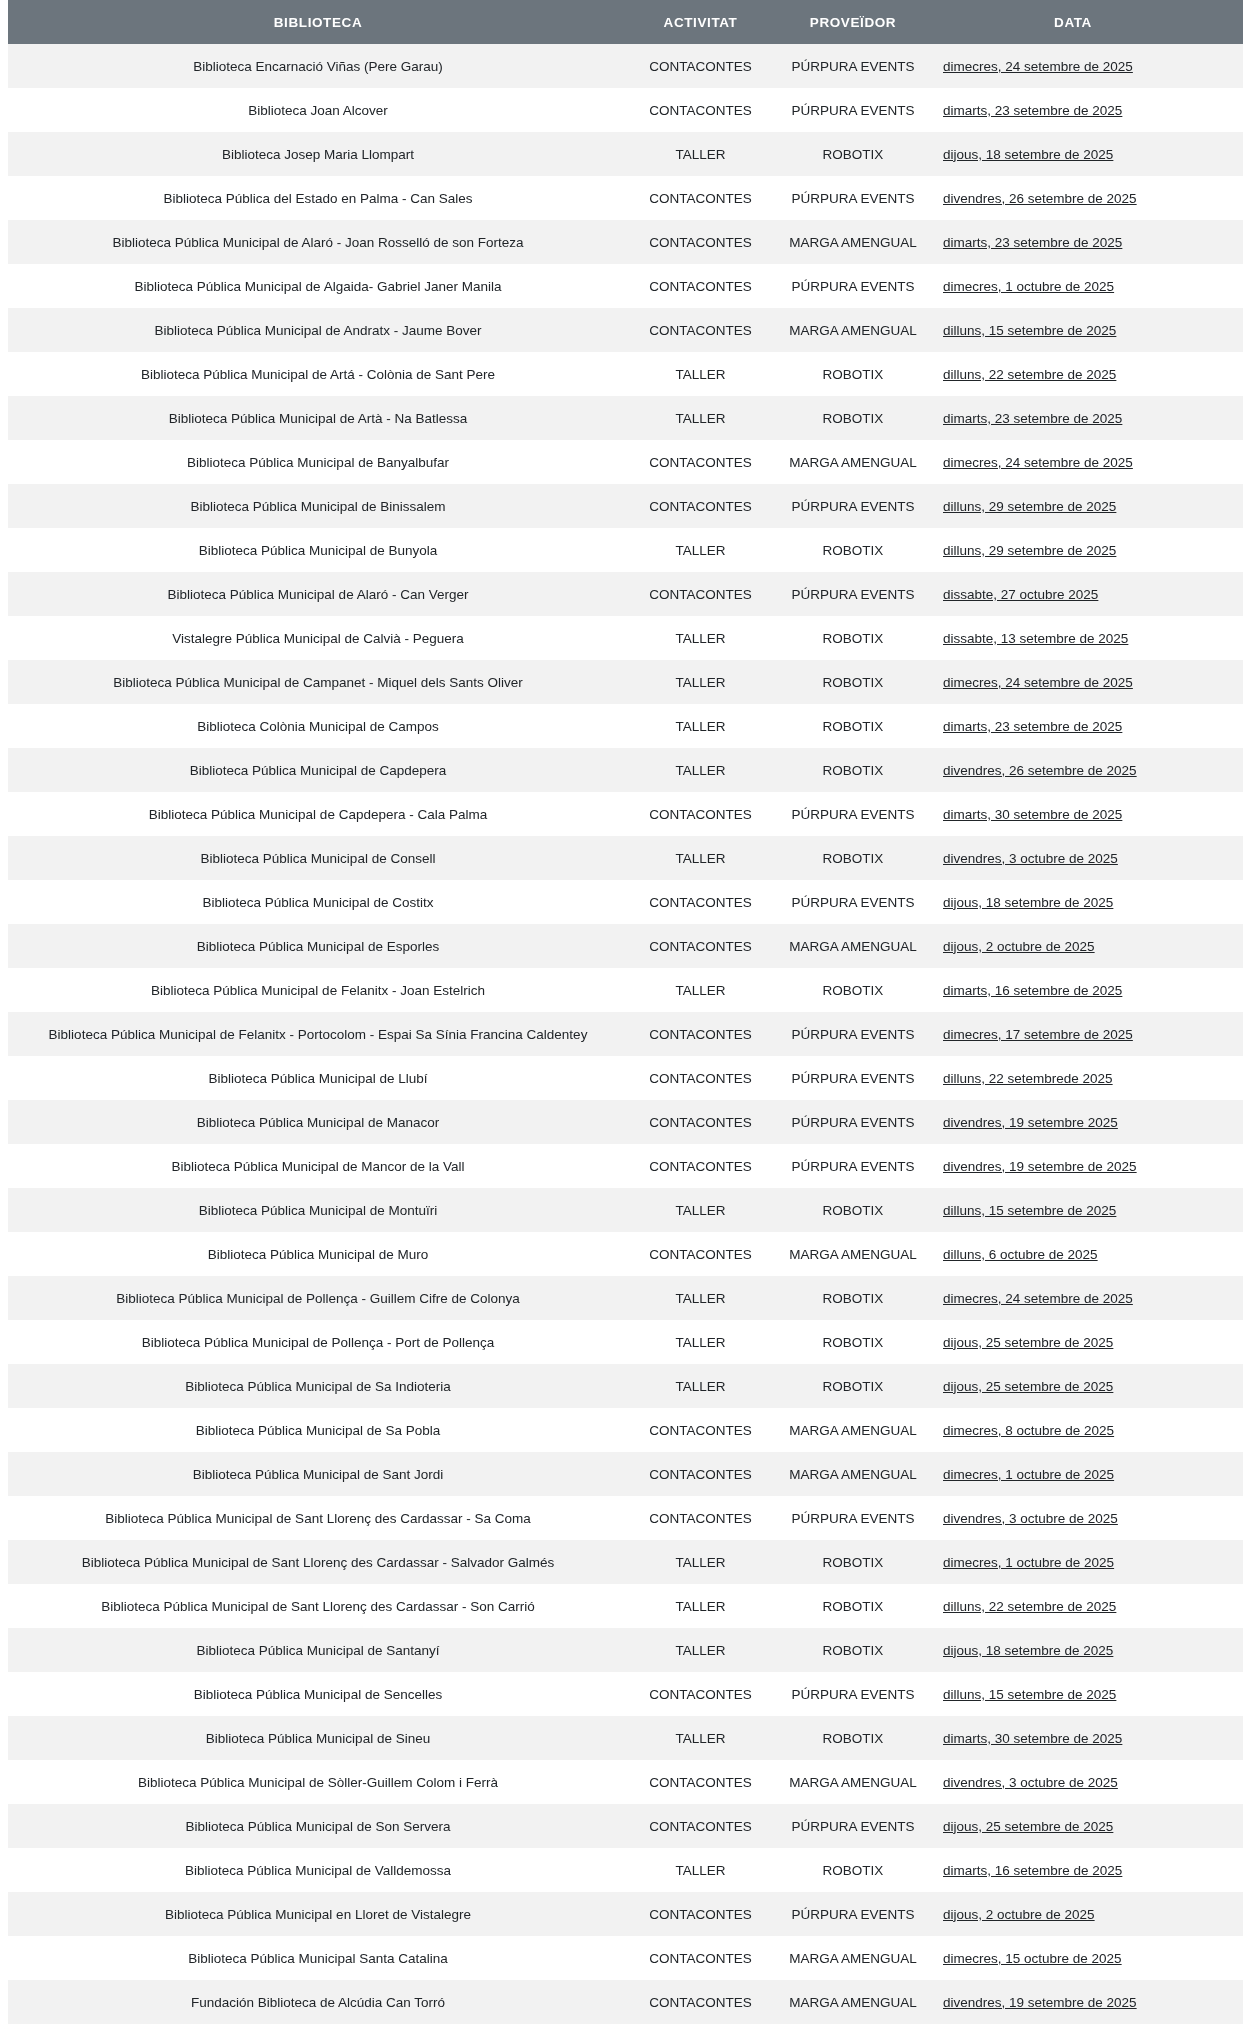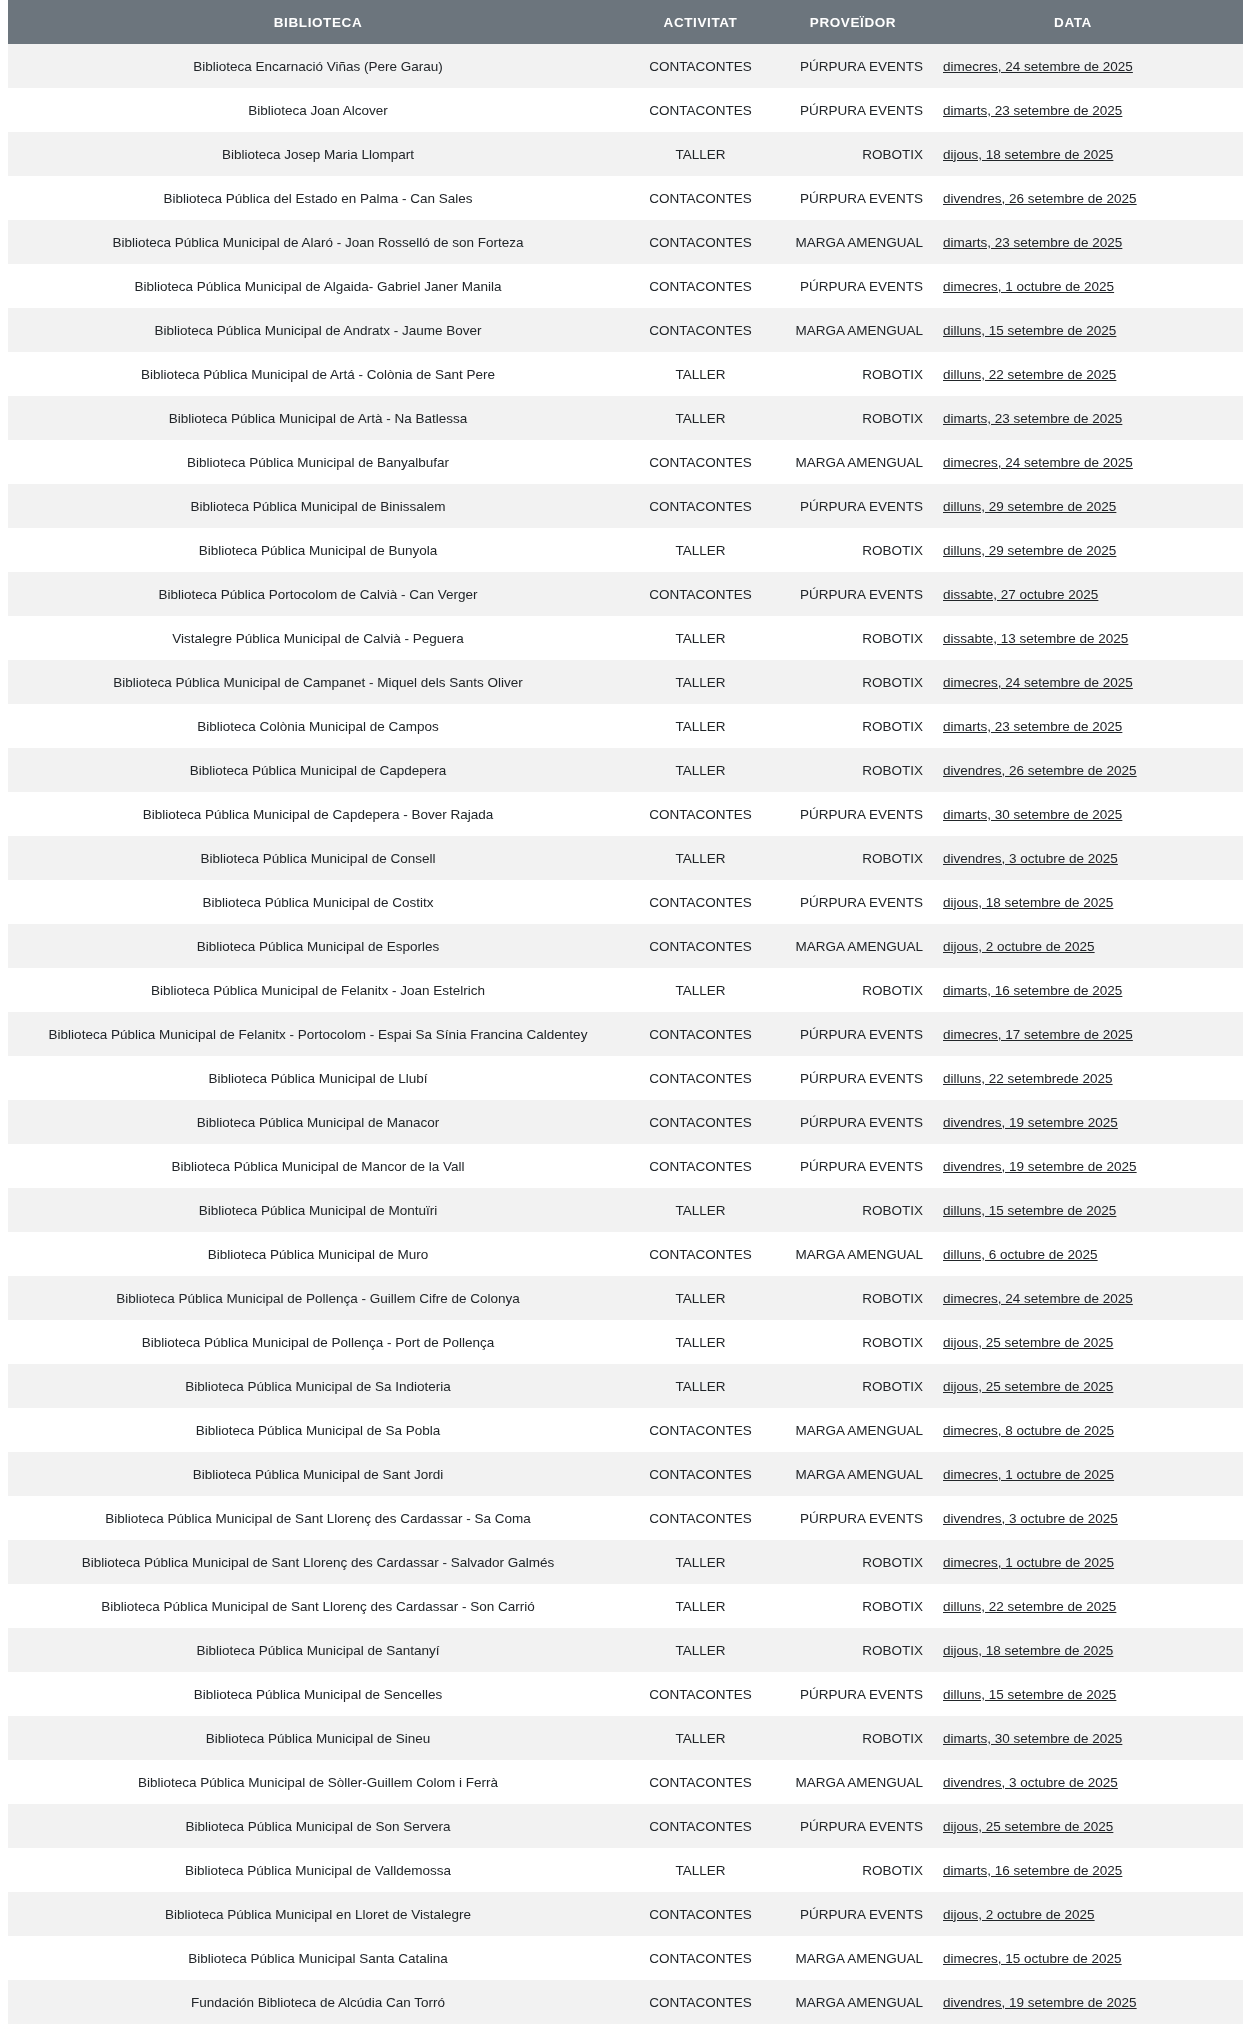--- a/index.html
+++ b/index.html
@@ -53,21 +53,21 @@
     text-overflow: ellipsis;
   }
   table.schedule tbody tr:nth-child(odd) {
     background: #f2f2f2;
   }
   table.schedule tbody tr:nth-child(even) {
     background: #ffffff;
   }
   td.c-biblioteca { text-align: center;  padding-left: 12px; }
   td.c-activitat  { text-align: center;  }
-  td.c-proveidor  { text-align: right;  }
+  td.c-proveidor  { text-align: center;  }
   td.c-data       { text-align: left; text-decoration: underline;  }
   td.c-hora       { text-align: right; padding-right: 18px; }
 </style>
 </head>
 <body>
 
 <div class="table-wrap">
   <table class="schedule">
     <thead>
       <tr>
@@ -157,21 +157,21 @@
           <td class="c-hora">17:30</td>
         </tr>
         <tr>
           <td class="c-biblioteca">Biblioteca Pública Municipal de Bunyola</td>
           <td class="c-activitat">TALLER</td>
           <td class="c-proveidor">ROBOTIX</td>
           <td class="c-data">dilluns, 29 setembre de 2025</td>
           <td class="c-hora">18:00</td>
         </tr>
         <tr>
-          <td class="c-biblioteca">Biblioteca Pública Portocolom de Calvià - Can Verger</td>
+          <td class="c-biblioteca">Biblioteca Pública Municipal de Alaró - Can Verger</td>
           <td class="c-activitat">CONTACONTES</td>
           <td class="c-proveidor">PÚRPURA EVENTS</td>
           <td class="c-data">dissabte, 27 octubre 2025</td>
           <td class="c-hora">11:30</td>
         </tr>
         <tr>
           <td class="c-biblioteca">Vistalegre Pública Municipal de Calvià - Peguera</td>
           <td class="c-activitat">TALLER</td>
           <td class="c-proveidor">ROBOTIX</td>
           <td class="c-data">dissabte, 13 setembre de 2025</td>
@@ -192,21 +192,21 @@
           <td class="c-hora">17:30</td>
         </tr>
         <tr>
           <td class="c-biblioteca">Biblioteca Pública Municipal de Capdepera</td>
           <td class="c-activitat">TALLER</td>
           <td class="c-proveidor">ROBOTIX</td>
           <td class="c-data">divendres, 26 setembre de 2025</td>
           <td class="c-hora">18:00</td>
         </tr>
         <tr>
-          <td class="c-biblioteca">Biblioteca Pública Municipal de Capdepera - Bover Rajada</td>
+          <td class="c-biblioteca">Biblioteca Pública Municipal de Capdepera - Cala Palma</td>
           <td class="c-activitat">CONTACONTES</td>
           <td class="c-proveidor">PÚRPURA EVENTS</td>
           <td class="c-data">dimarts, 30 setembre de 2025</td>
           <td class="c-hora">18:00</td>
         </tr>
         <tr>
           <td class="c-biblioteca">Biblioteca Pública Municipal de Consell</td>
           <td class="c-activitat">TALLER</td>
           <td class="c-proveidor">ROBOTIX</td>
           <td class="c-data">divendres, 3 octubre de 2025</td>

